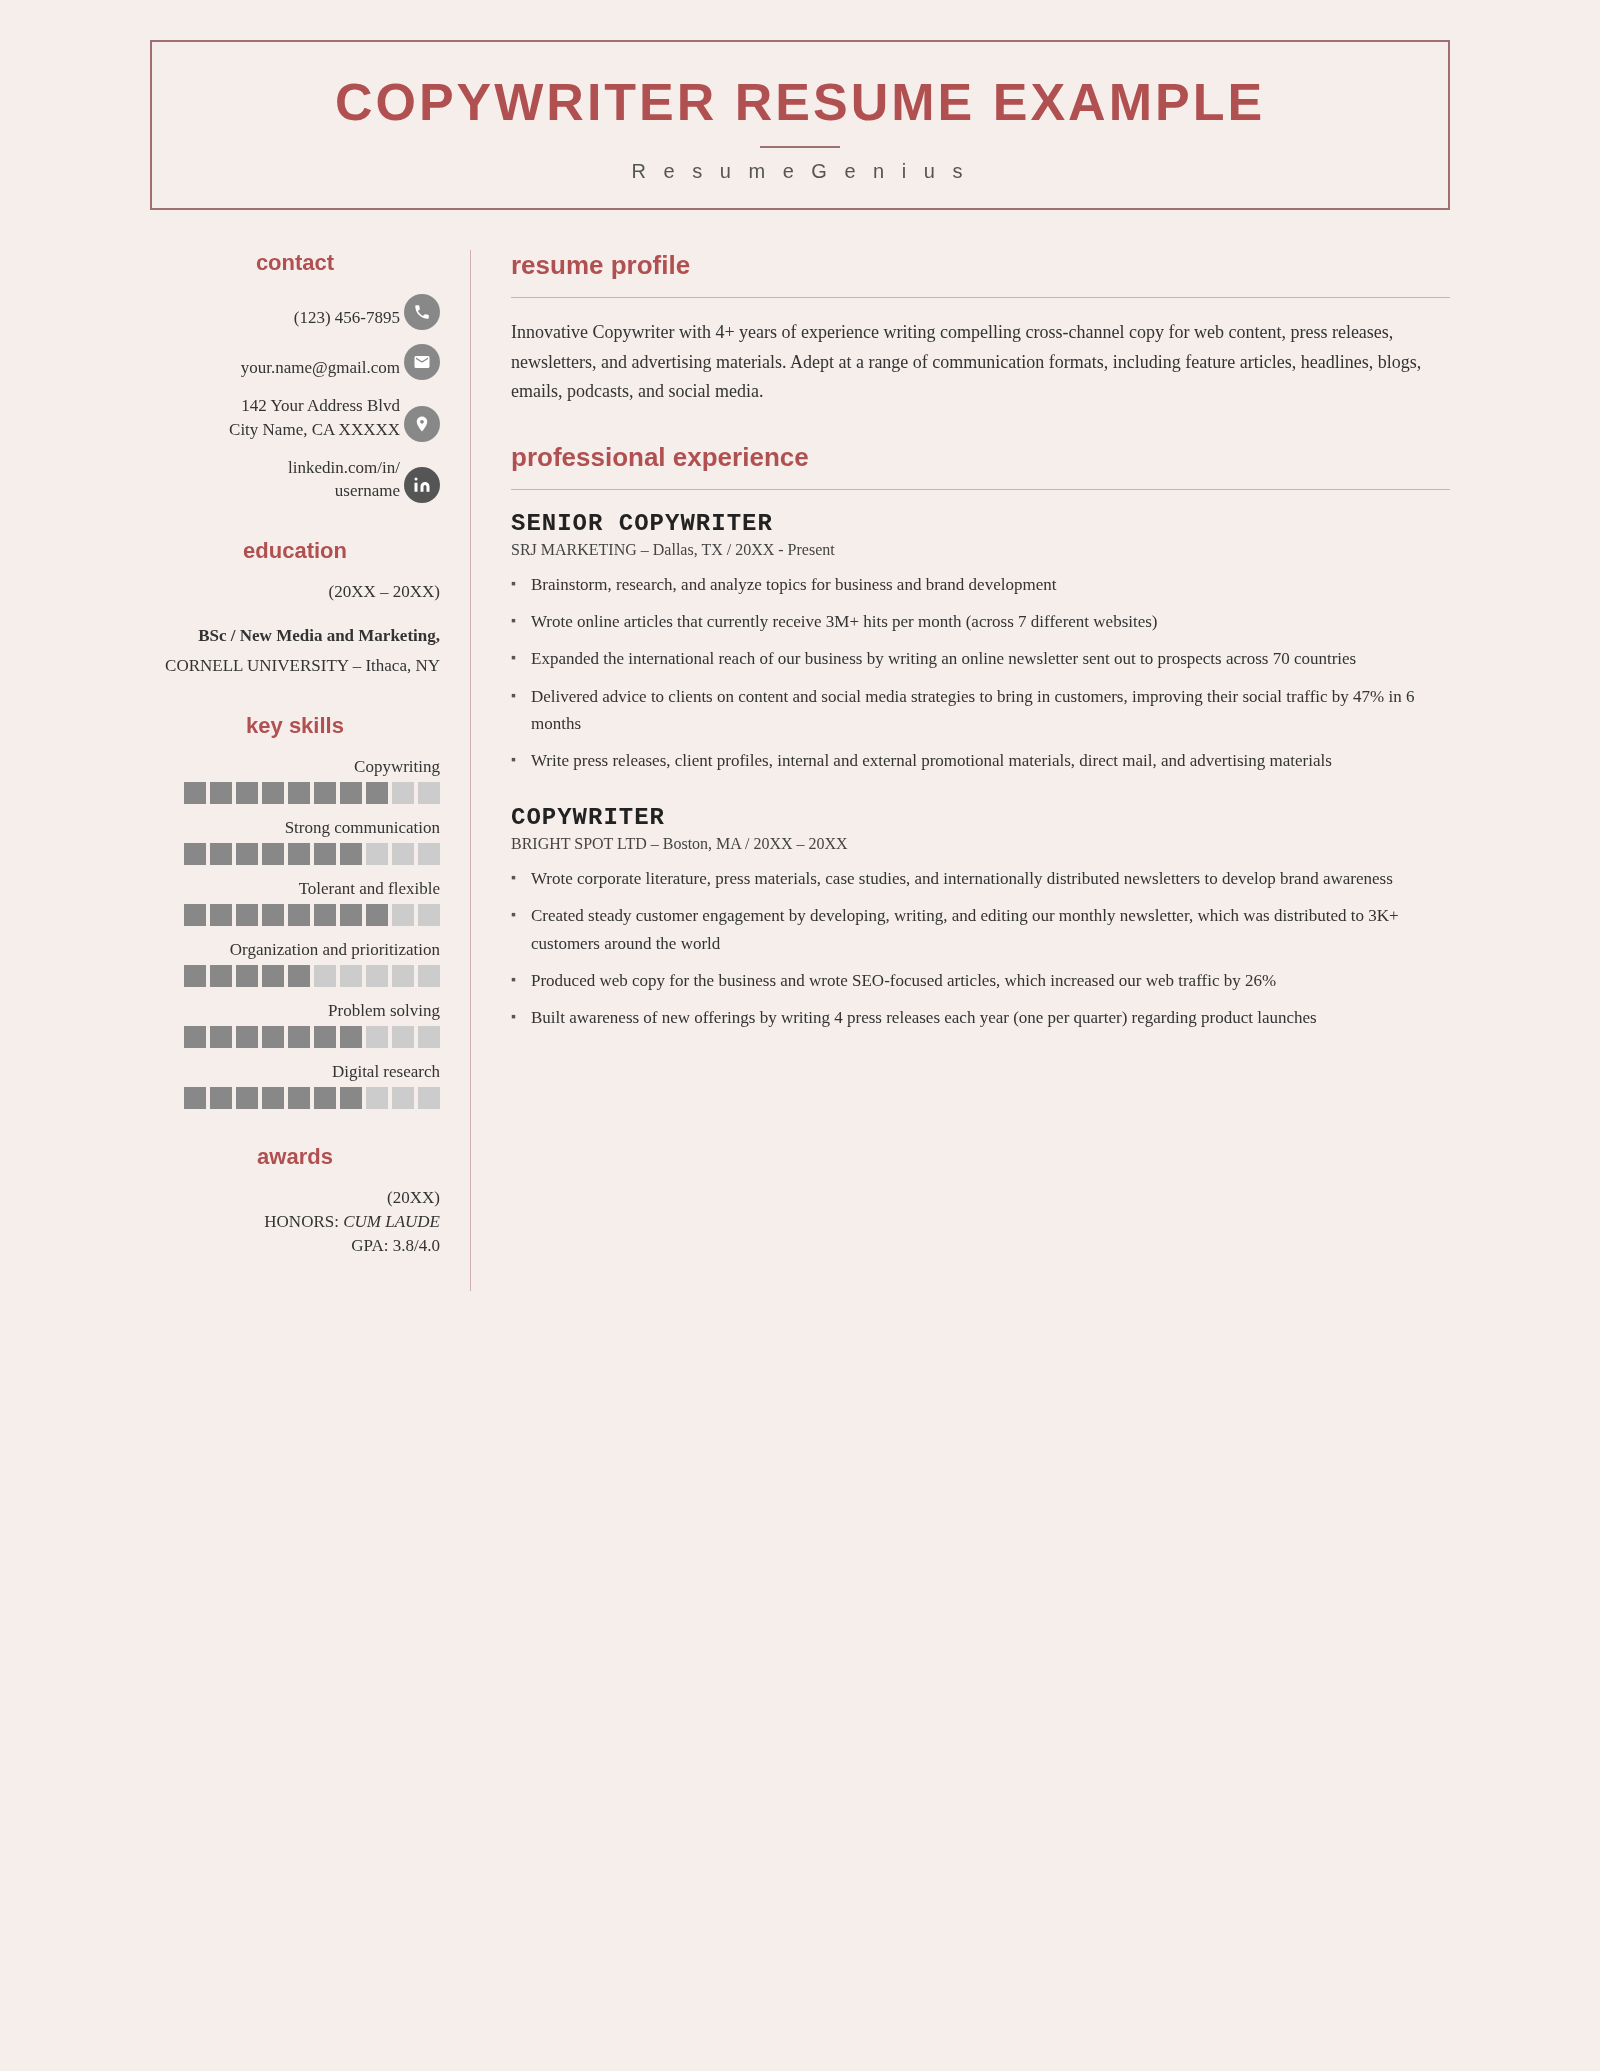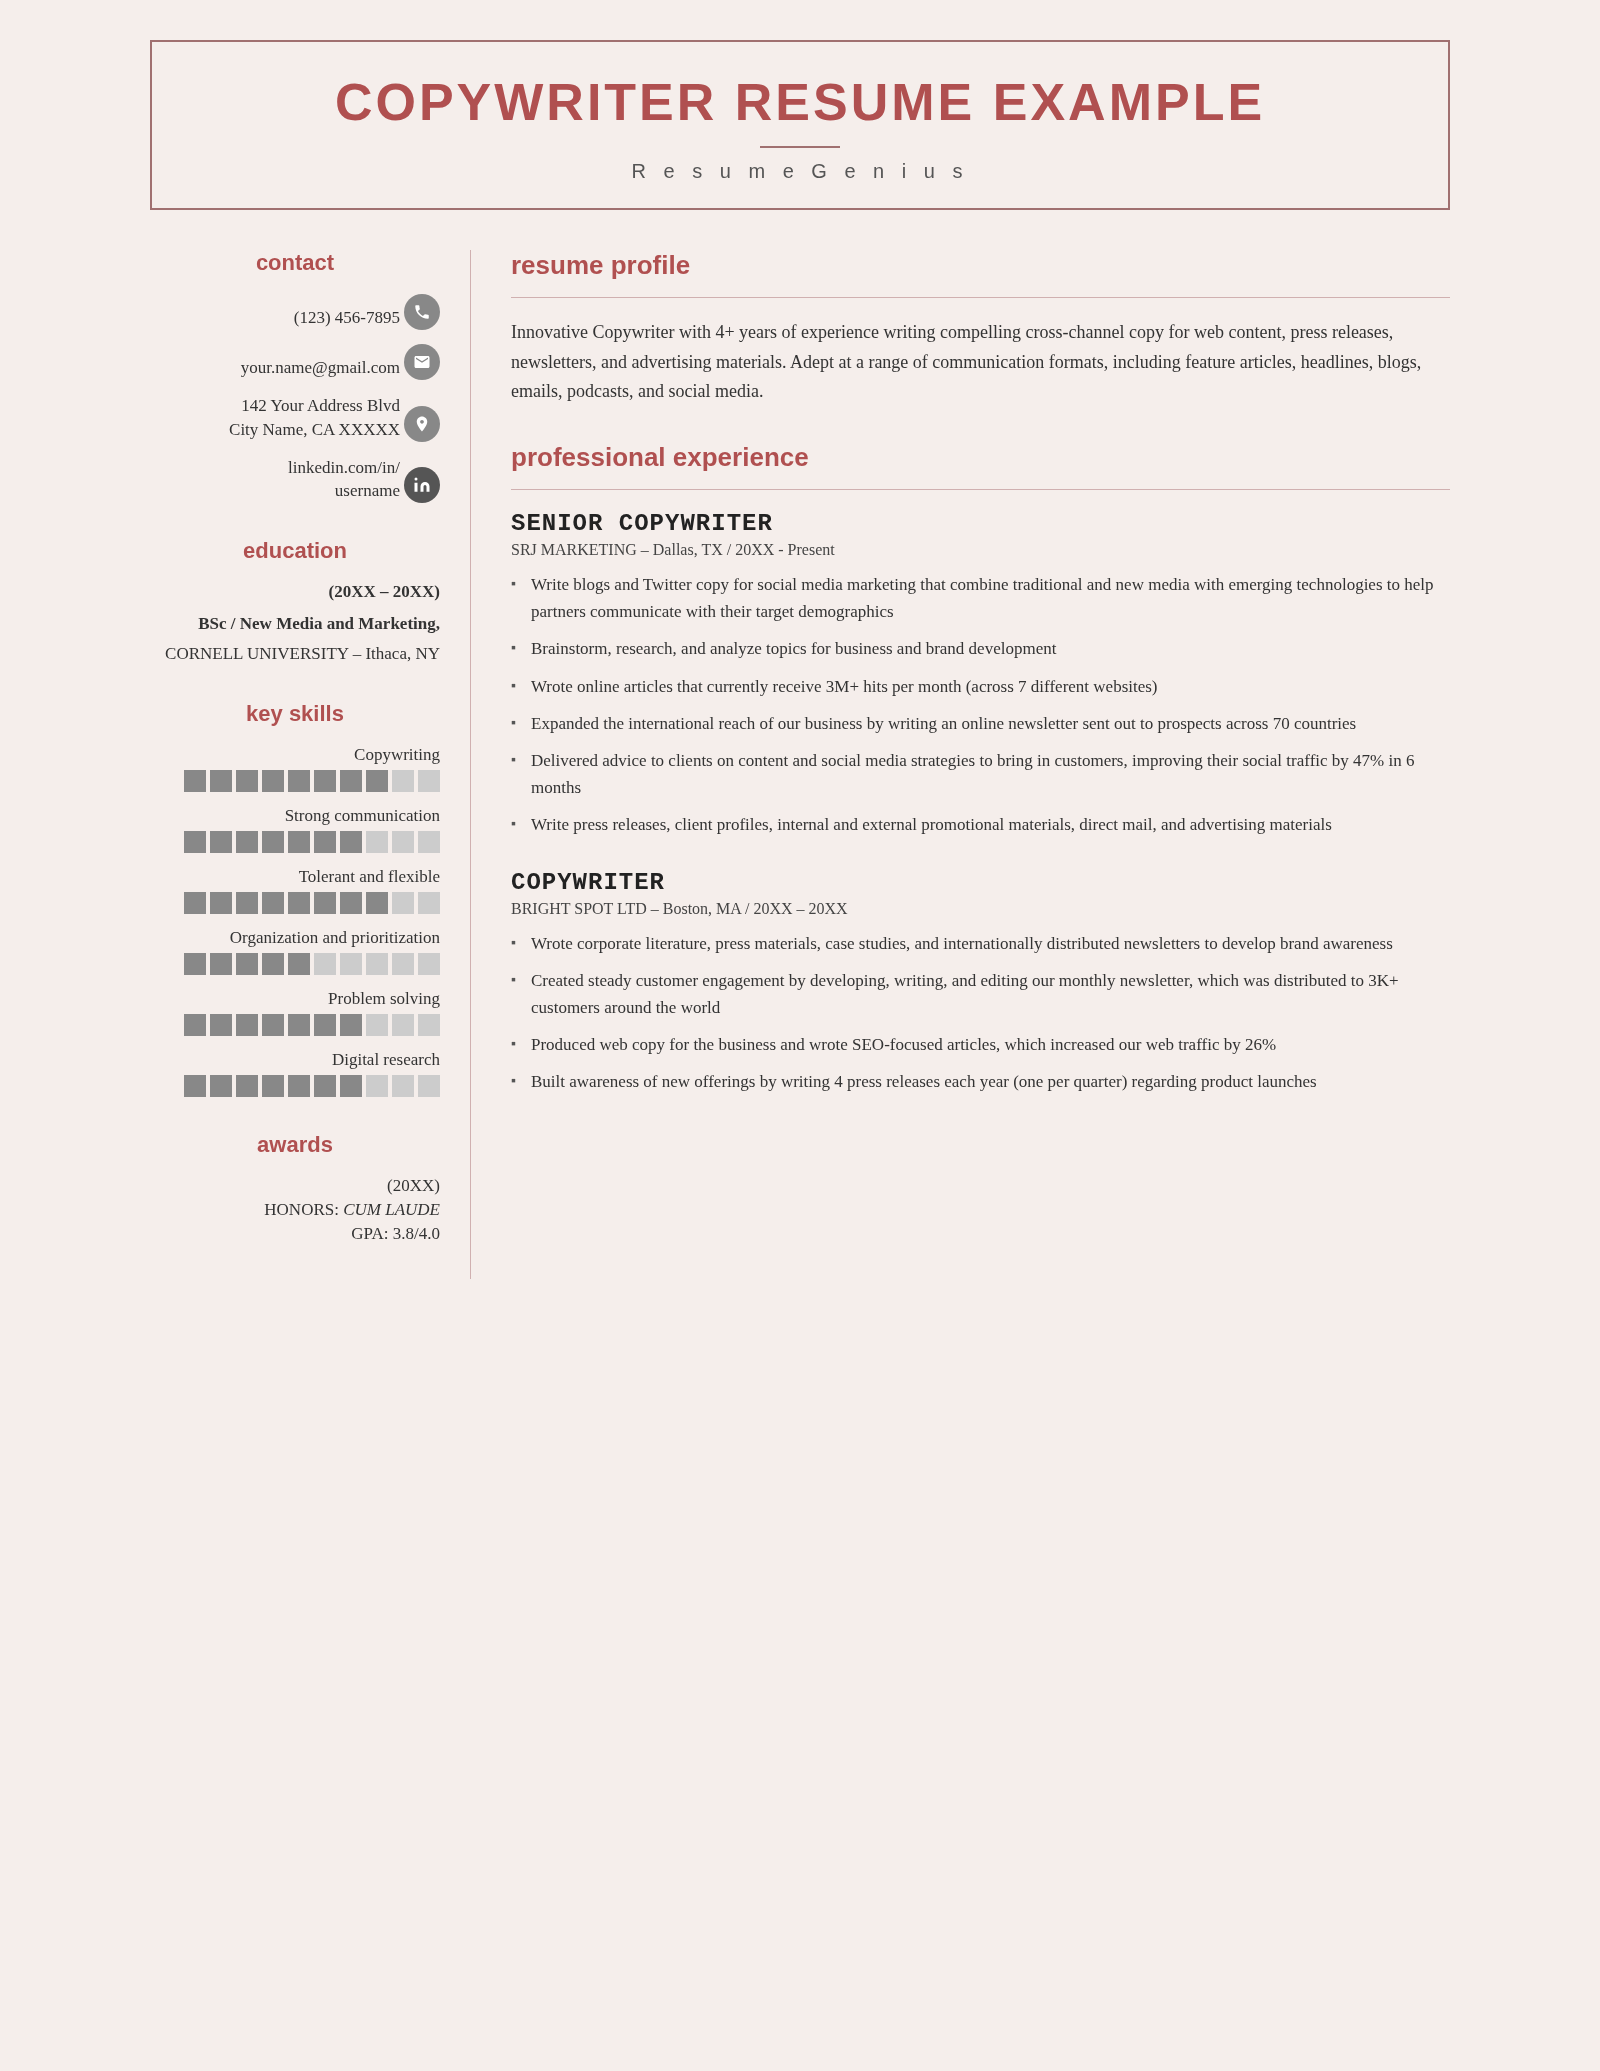--- a/index.html
+++ b/index.html
@@ -122,22 +122,21 @@
     }
 
     
     .education-section {
       margin-bottom: 35px;
     }
 
     .edu-dates {
       font-size: 17px;
       color: #333;
-      margin-bottom: 10px;
-      font-weight: bold;
+      margin-bottom: 22px;
     }
 
     .edu-degree {
       font-size: 17px;
       font-weight: bold;
       color: #333;
       line-height: 1.4;
       margin-bottom: 6px;
     }
 
@@ -465,21 +464,20 @@
       </div>
 
       <div class="content-section">
         <div class="content-section-title">professional experience</div>
         <div class="section-divider"></div>
         <div id="jobs-container">
             <div class="job-entry">
               <div class="job-title">SENIOR COPYWRITER</div>
               <div class="job-company">SRJ MARKETING – Dallas, TX / 20XX - Present</div>
               <ul class="job-bullets">
-                <li>Write blogs and Twitter copy for social media marketing that combine traditional and new media with emerging technologies to help partners communicate with their target demographics</li>
                 <li>Brainstorm, research, and analyze topics for business and brand development</li>
                 <li>Wrote online articles that currently receive 3M+ hits per month (across 7 different websites)</li>
                 <li>Expanded the international reach of our business by writing an online newsletter sent out to prospects across 70 countries</li>
                 <li>Delivered advice to clients on content and social media strategies to bring in customers, improving their social traffic by 47% in 6 months</li>
                 <li>Write press releases, client profiles, internal and external promotional materials, direct mail, and advertising materials</li>
               </ul>
             </div>
             <div class="job-entry">
               <div class="job-title">COPYWRITER</div>
               <div class="job-company">BRIGHT SPOT LTD – Boston, MA / 20XX – 20XX</div>

